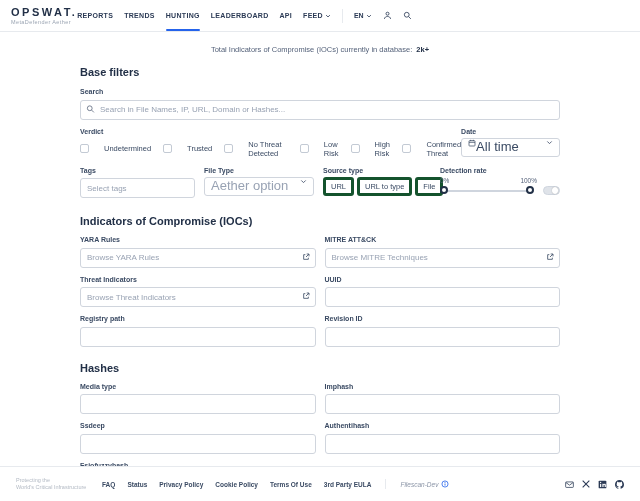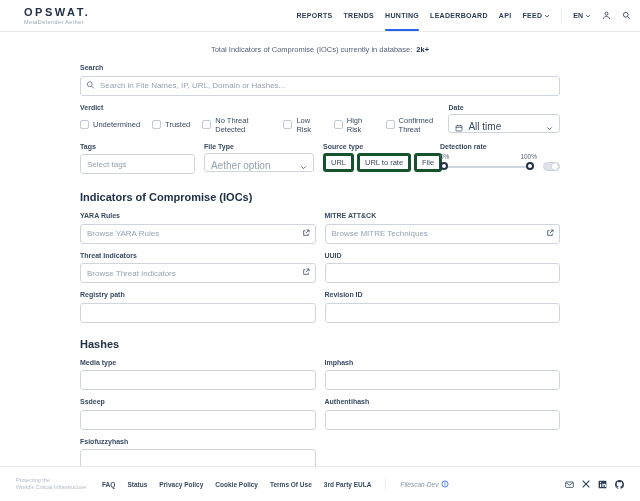--- a/index.html
+++ b/index.html
@@ -5,22 +5,22 @@
   * { box-sizing: border-box; margin: 0; padding: 0; }
   html,body { width:640px; height:501px; }
   body {
     font-family: "Liberation Sans", sans-serif;
     color:#223047; background:#fff; position:relative; overflow:hidden;
   }
   svg { display:block; }
 
   
   .header {
-    height:32px; display:flex; align-items:center; justify-content:space-between;
-    padding:0 9px 0 24px; border-bottom:1px solid #e7eaee; background:#fff;
+    height:32px; display:flex; align-items:center; 
+    padding:0 9px 0 11px; border-bottom:1px solid #e7eaee; background:#fff;
   }
   .logo { cursor:pointer; }
   .logo-title { font-size:11px; font-weight:700; letter-spacing:2.5px; color:#223047; }
   .logo-sub { font-size:5.5px; color:#9aa4b2; letter-spacing:.4px; margin-top:1px; }
   .nav { display:flex; align-items:center; gap:11px; height:100%; }
   .nav-item {
     font-size:7px; font-weight:700; color:#2b3a55; letter-spacing:.3px;
     text-decoration:none; cursor:pointer; position:relative; display:flex; align-items:center; gap:2px;
     height:100%;
   }
@@ -57,26 +57,26 @@
   .search-block { margin-top:10px; }
 
   .row-verdict { display:flex; justify-content:space-between; margin-top:8px; }
   .checks { display:flex; align-items:center; gap:12px; margin-top:5px; }
   .check-item { display:flex; align-items:center; gap:4px; cursor:pointer; }
   .checkbox {
     width:9px; height:9px; border:1px solid #c3cad4; border-radius:2px; background:#fff;
     display:inline-flex; align-items:center; justify-content:center; flex:none;
   }
   .checkbox.checked { background:#2563eb; border-color:#2563eb; color:#fff; }
-  .check-label { font-size:7.5px; color:#3a4a63; }
+  .check-label { font-size:7.5px; color:#3a4a63;margin-left:11px; }
 
   .date-block { width:120px; }
   .select {
     margin-top:3px; height:19px; border:1px solid #d0d5dd; border-radius:3px; background:#fff;
-    display:flex; align-items:flex-end; padding:0 6px; gap:5px; cursor:pointer; font-size:10px; color:#3a4a63;
+    display:flex; align-items:flex-start; padding:0 6px; cursor:pointer; font-size:13px; color:#3a4a63;
   }
   .select .grow { flex:1; }
   .select .chev { color:#55627a; }
   .select.placeholder-style .grow { color:#98a2b3; }
 
   .row-tags { display:flex; margin-top:9px; }
   .col-tags { width:115px; margin-right:9px; }
   .col-filetype { width:110px; margin-right:9px; }
   .col-source { width:92px; }
   .col-detect { width:120px; margin-left:auto; }
@@ -187,20 +187,21 @@
   </div>
 </div>
 
 <div class="content">
 
   <div class="summary">
     <span>Total Indicators of Compromise (IOCs) currently in database:</span>
     <b>2k+</b>
   </div>
 
+  <div class="section-heading h-base">Base filters</div>
 
   <div class="search-block">
     <label class="field-label">Search</label>
     <div class="input-wrap">
       <span class="input-icon-left">
         <svg width="9" height="9" viewBox="0 0 12 12">
             <circle cx="5" cy="5" r="3.2" fill="none" stroke="currentColor" stroke-width="1.2"></circle>
             <path d="M7.5 7.5 L10.5 10.5" stroke="currentColor" stroke-width="1.2"></path>
           </svg>
       </span>
@@ -273,21 +274,21 @@
           <svg width="7" height="7" viewBox="0 0 8 8">
               <path d="M1.5 2.8 L4 5.3 L6.5 2.8" fill="none" stroke="currentColor" stroke-width="1.1"></path>
             </svg>
         </span>
       </div>
     </div>
     <div class="col-source">
       <label class="field-label">Source type</label>
       <div class="seg-group">
         <button class="seg-btn">URL</button>
-        <button class="seg-btn">URL to rate</button>
+        <button class="seg-btn">URL to type</button>
         <button class="seg-btn">File</button>
       </div>
     </div>
     <div class="col-detect">
       <label class="field-label">Detection rate</label>
       <div class="detect-scale">
         <span>0%</span>
         <span>100%</span>
       </div>
       <div class="detect-row">

